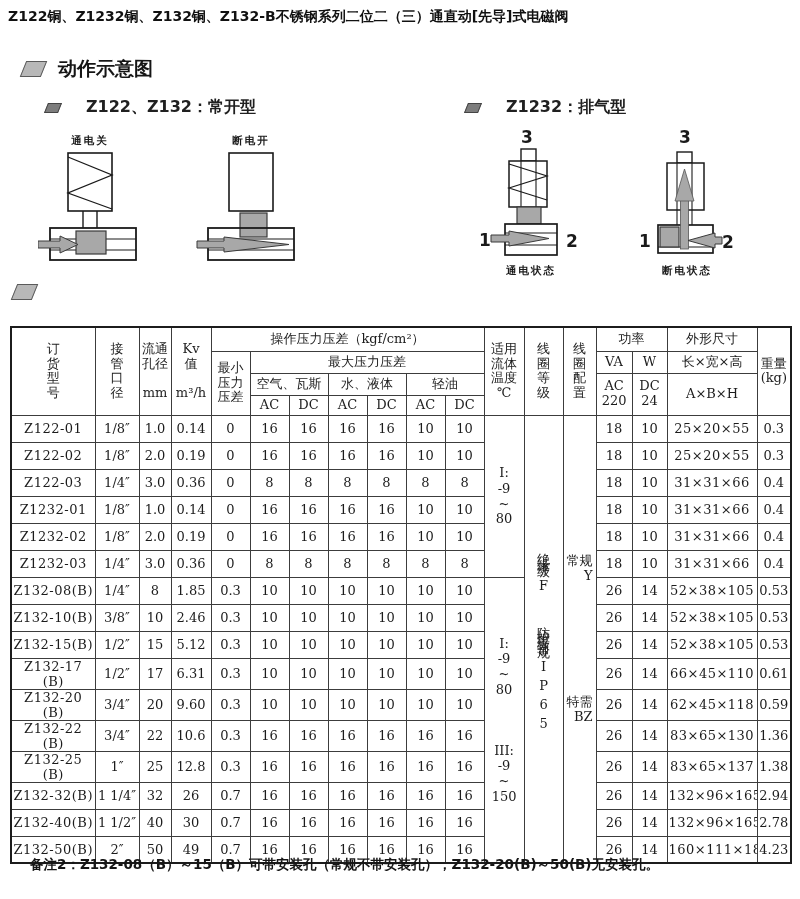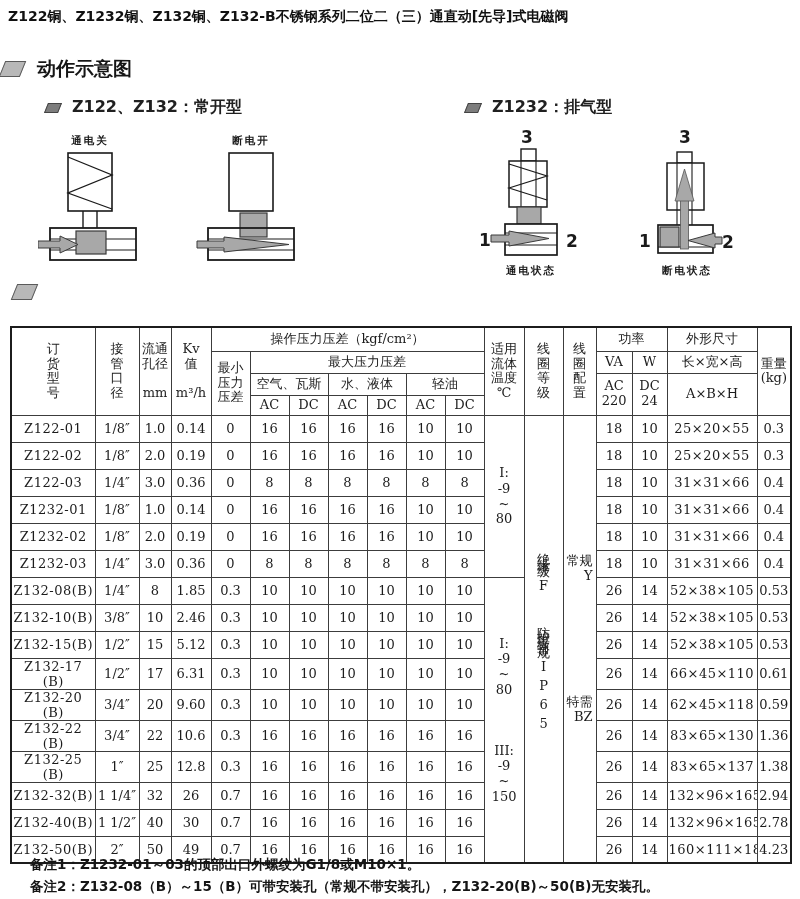--- a/index.html
+++ b/index.html
@@ -6,26 +6,26 @@
   html,body { width:800px; height:899px; background:#ffffff; position:relative;
     font-family:"DejaVu Serif","Liberation Serif",serif; color:#1a1a1a; }
 
   .title { position:absolute; left:8px; top:8px; width:790px;
     font-family:"DejaVu Sans","Liberation Sans",sans-serif;
     font-size:14px; font-weight:bold; letter-spacing:0px; color:#111; }
 
   .sec-head { position:absolute; display:flex; align-items:center; gap:14px;
     font-family:"DejaVu Sans","Liberation Sans",sans-serif;
     font-size:19px; font-weight:bold; color:#151515; }
-  .sec1 { left:2px; top:56px; }
+  .sec1 { left:23px; top:56px; }
   .sec2 { left:14px; top:284px; }
   .pgram { display:inline-block; width:21px; height:16px; background:#b8b8b8;
     border:1.5px solid #5a5a5a; transform:skewX(-22deg); }
 
-  .sub-head { position:absolute; display:flex; align-items:center; gap:12px;
+  .sub-head { position:absolute; display:flex; align-items:center; gap:26px;
     font-family:"DejaVu Sans","Liberation Sans",sans-serif;
     font-size:16px; font-weight:bold; color:#202020; }
   .sub1 { left:46px; top:97px; }
   .sub2 { left:466px; top:97px; }
   .pgram-sm { display:inline-block; width:14px; height:10px; background:#7d7d7d;
     border:1px solid #444; transform:skewX(-22deg); }
 
   .diag { position:absolute; }
   .d1 { left:38px;  top:131px; }
   .d2 { left:196px; top:131px; }
@@ -523,15 +523,14 @@
         <td>16</td>
         <td>26</td>
         <td>14</td>
         <td class="dims-col">160×111×186</td>
         <td>4.23</td>
       </tr>
     </tbody>
 </table>
 
 <div class="notes">
-  <div>备注1：Z1232-01～03的顶部出口外螺纹为G1/8或M10×1。</div>
   <div>备注2：Z132-08（B）～15（B）可带安装孔（常规不带安装孔），Z132-20(B)～50(B)无安装孔。</div>
 </div>
 
 </body></html>

